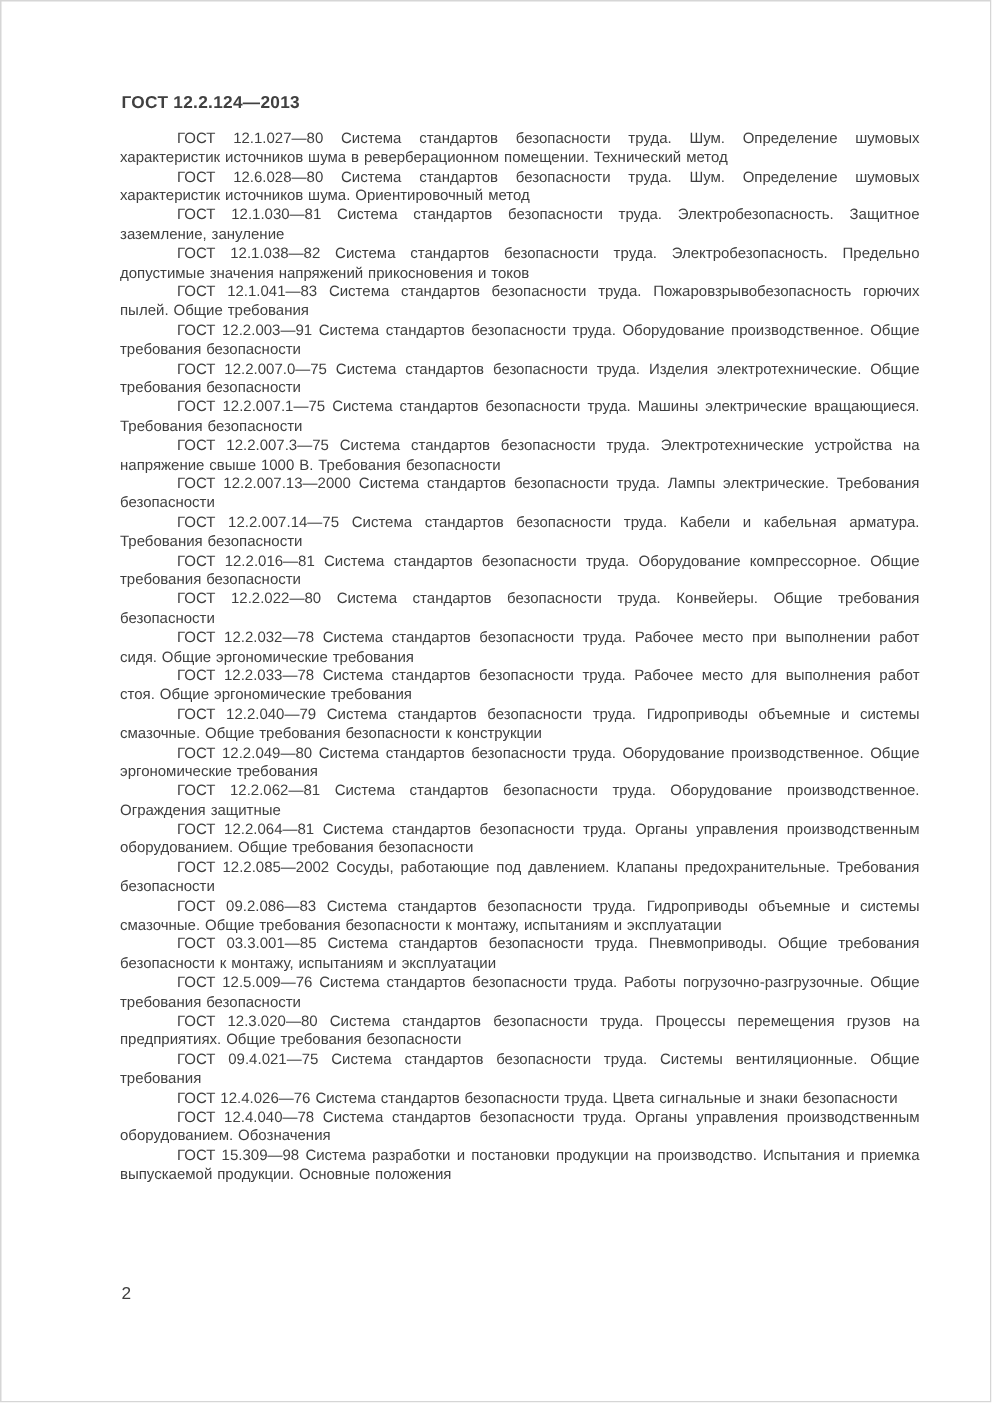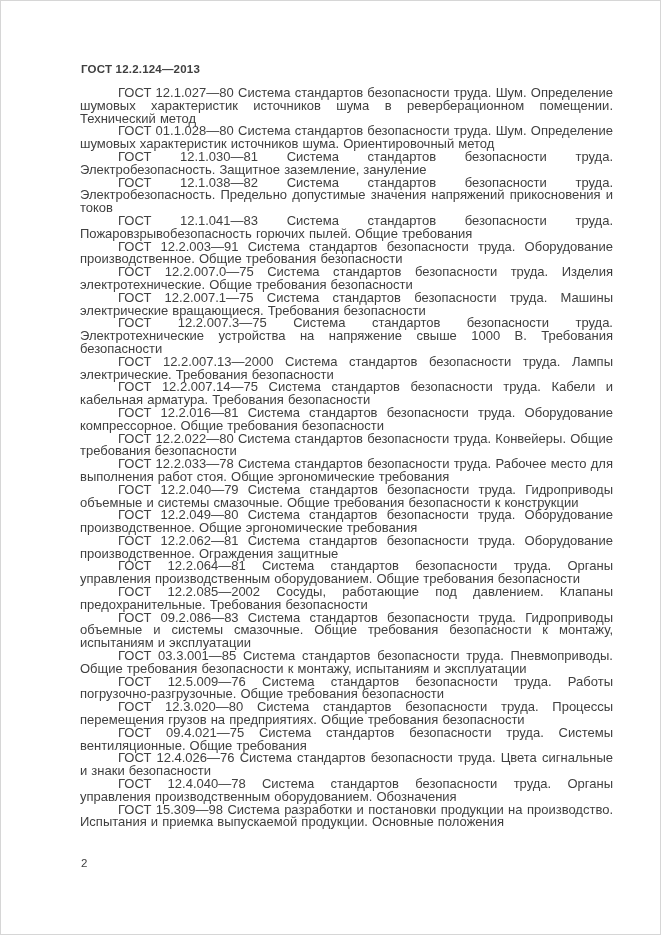--- a/index.html
+++ b/index.html
@@ -25,21 +25,21 @@
     font-size: 11.5px;
     font-weight: bold;
     letter-spacing: 0.2px;
     white-space: nowrap;
   }
   .refs {
     position: absolute;
     top: 86px;
     left: 79px;
     width: 533px;
-    font-size: 13px;
+    font-size: 10px;
     line-height: 12.8px;
     text-align: justify;
   }
   .refs p {
     margin: 0;
     padding: 0;
     text-indent: 38px;
     word-spacing: 0.5px;
   }
   .page-number {
@@ -51,21 +51,21 @@
 </style>
 </head>
 <body>
 
 <div class="page">
   <div class="doc-header">ГОСТ 12.2.124—2013</div>
 
   <div class="refs">
   <p><span>ГОСТ 12.1.027—80</span> <span>Система стандартов безопасности труда.  Шум. Определение шумовых характеристик источников шума в реверберационном помещении.  Технический метод</span></p>
 
-  <p><span>ГОСТ 01.1.028—80</span> <span>Система стандартов безопасности труда.  Шум. Определение шумовых характеристик источников шума. Ориентировочный метод</span></p>
+  <p><span>ГОСТ 12.6.028—80</span> <span>Система стандартов безопасности труда.  Шум. Определение шумовых характеристик источников шума. Ориентировочный метод</span></p>
 
   <p><span>ГОСТ 12.1.030—81</span> <span>Система стандартов безопасности труда. Электробезопасность. Защитное заземление, зануление</span></p>
 
   <p><span>ГОСТ 12.1.038—82</span> <span>Система стандартов безопасности труда. Электробезопасность. Предельно допустимые значения напряжений прикосновения и токов</span></p>
 
   <p><span>ГОСТ 12.1.041—83</span> <span>Система стандартов безопасности труда. Пожаровзрывобезопасность горючих пылей. Общие требования</span></p>
 
   <p><span>ГОСТ 12.2.003—91</span> <span>Система стандартов безопасности труда. Оборудование производственное. Общие требования безопасности</span></p>
 
   <p><span>ГОСТ 12.2.007.0—75</span> <span>Система стандартов безопасности труда. Изделия электротехнические. Общие требования безопасности</span></p>
@@ -75,20 +75,21 @@
   <p><span>ГОСТ 12.2.007.3—75</span> <span>Система стандартов безопасности труда. Электротехнические устройства на напряжение свыше 1000 В. Требования безопасности</span></p>
 
   <p><span>ГОСТ 12.2.007.13—2000</span> <span>Система стандартов безопасности труда. Лампы электрические. Требования безопасности</span></p>
 
   <p><span>ГОСТ 12.2.007.14—75</span> <span>Система стандартов безопасности труда. Кабели и кабельная арматура. Требования безопасности</span></p>
 
   <p><span>ГОСТ 12.2.016—81</span> <span>Система стандартов безопасности труда. Оборудование компрессорное. Общие требования безопасности</span></p>
 
   <p><span>ГОСТ 12.2.022—80</span> <span>Система стандартов безопасности труда. Конвейеры. Общие требования безопасности</span></p>
 
+  <p><span>ГОСТ 12.2.032—78</span> <span>Система стандартов безопасности труда. Рабочее место при  выполнении работ сидя. Общие эргономические требования</span></p>
 
   <p><span>ГОСТ 12.2.033—78</span> <span>Система стандартов безопасности труда. Рабочее место для выполнения работ стоя. Общие эргономические требования</span></p>
 
   <p><span>ГОСТ 12.2.040—79</span> <span>Система стандартов безопасности труда. Гидроприводы объемные и системы смазочные. Общие требования безопасности к конструкции</span></p>
 
   <p><span>ГОСТ 12.2.049—80</span> <span>Система стандартов безопасности труда. Оборудование производственное. Общие эргономические требования</span></p>
 
 
 
   <p><span>ГОСТ 12.2.062—81</span> <span>Система стандартов безопасности труда. Оборудование производственное. Ограждения защитные</span></p>

